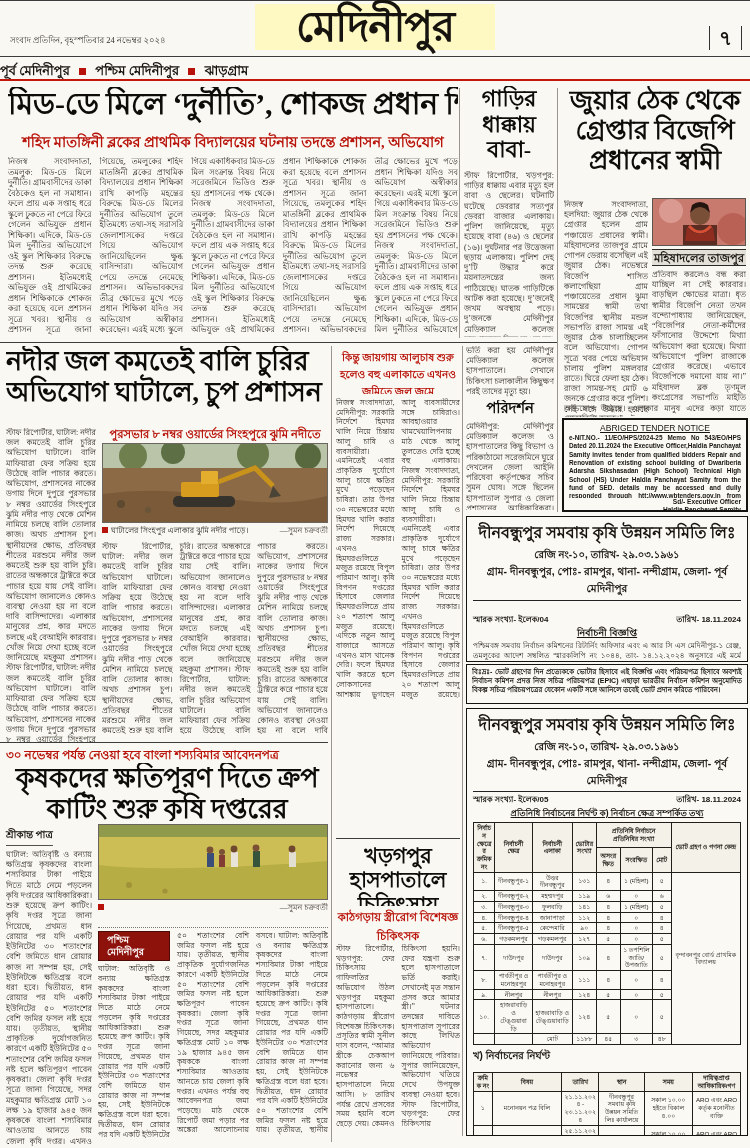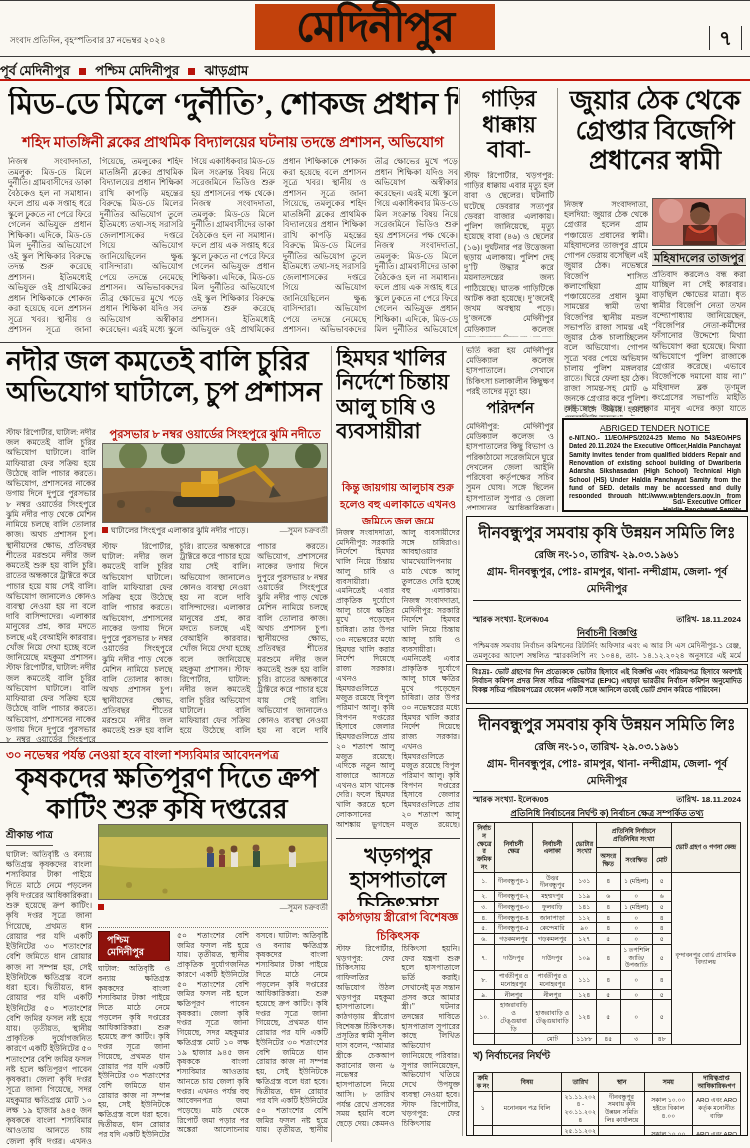--- a/index.html
+++ b/index.html
@@ -36,22 +36,22 @@
   td{border:0.5px solid #221f1a;padding:1px 2px;vertical-align:middle;overflow:hidden;
      font-size:6.2px;line-height:1.25;text-align:center;word-wrap:break-word}
   tbody.thead td{font-weight:bold;background:#f4f1e8}
   svg{display:block}
 </style>
 </head>
 <body>
 
 <div class="rule-h faint" style="left:0;top:8;width:750px"></div>
 <div class="rule-h" style="left:0;top:29;width:750px"></div>
-<div class="abs" style="left:10;top:34px;left:10px;font-size:8.5px;color:#33302a;width:200px">সংবাদ প্রতিদিন, বৃহস্পতিবার 37 নভেম্বর ২০২৪</div>
-<div class="abs" style="left:255px;top:4px;width:240px;text-align:center;background:#c2410c;
+<div class="abs" style="left:10;top:34px;left:10px;font-size:8.5px;color:#33302a;width:200px">সংবাদ প্রতিদিন, বৃহস্পতিবার 24 নভেম্বর ২০২৪</div>
+<div class="abs" style="left:255px;top:4px;width:240px;text-align:center;background:#fef9c3;
      font-size:42px;font-weight:bold;line-height:1.1;letter-spacing:-1px">মেদিনীপুর</div>
 <div class="abs" style="right:8px;top:26px;font-size:20px;font-weight:bold;border-left:1.5px solid #333;
      border-right:1.5px solid #333;padding:0 9px;line-height:1.2">৭</div>
 <div class="rule-h" style="left:0;top:56px;width:750px"></div>
 <div class="abs" style="left:0;top:61px;width:750px;text-align:left;font-size:13px;font-weight:bold">
   <span>পূর্ব মেদিনীপুর</span>
   <span style="display:inline-block;width:7px;height:7px;background:#b8130a;margin:0 6px"></span>
   <span>পশ্চিম মেদিনীপুর</span>
   <span style="display:inline-block;width:7px;height:7px;background:#b8130a;margin:0 6px"></span>
   <span>ঝাড়গ্রাম</span>
@@ -129,21 +129,20 @@
     <span class="credit">—সুমন চক্রবর্তী</span>
   </div>
   <div class="abs" style="left:96px;top:196px;width:226px;height:200px">
     <div class="bodytxt cols3" style="height:200px;font-size:8px">স্টাফ রিপোর্টার, ঘাটাল: নদীর জল কমতেই বালি চুরির অভিযোগ ঘাটালে। বালি মাফিয়ারা ফের সক্রিয় হয়ে উঠেছে বালি পাচার করতে। অভিযোগ, প্রশাসনের নাকের ডগায় দিনে দুপুরে পুরসভার ৮ নম্বর ওয়ার্ডের সিংহপুরে ঝুমি নদীর পাড় থেকে মেশিন নামিয়ে চলছে বালি তোলার কাজ। অথচ প্রশাসন চুপ। স্থানীয়দের ক্ষোভ, প্রতিবছর শীতের মরশুমে নদীর জল কমতেই শুরু হয় বালি চুরি। রাতের অন্ধকারে ট্রাক্টরে করে পাচার হয়ে যায় সেই বালি। অভিযোগ জানালেও কোনও ব্যবস্থা নেওয়া হয় না বলে দাবি বাসিন্দাদের। এলাকার মানুষের প্রশ্ন, কার মদতে চলছে এই বেআইনি কারবার। খোঁজ নিয়ে দেখা হচ্ছে বলে জানিয়েছে মহকুমা প্রশাসন। স্টাফ রিপোর্টার, ঘাটাল: নদীর জল কমতেই বালি চুরির অভিযোগ ঘাটালে। বালি মাফিয়ারা ফের সক্রিয় হয়ে উঠেছে বালি পাচার করতে। অভিযোগ, প্রশাসনের নাকের ডগায় দিনে দুপুরে পুরসভার ৮ নম্বর ওয়ার্ডের সিংহপুরে ঝুমি নদীর পাড় থেকে মেশিন নামিয়ে চলছে বালি তোলার কাজ। অথচ প্রশাসন চুপ। স্থানীয়দের ক্ষোভ, প্রতিবছর শীতের মরশুমে নদীর জল কমতেই শুরু হয় বালি চুরি। রাতের অন্ধকারে ট্রাক্টরে করে পাচার হয়ে যায় সেই বালি। অভিযোগ জানালেও কোনও ব্যবস্থা নেওয়া হয় না বলে দাবি বাসিন্দাদের। এলাকার মানুষের প্রশ্ন, কার মদতে চলছে এই বেআইনি কারবার। খোঁজ নিয়ে দেখা হচ্ছে বলে জানিয়েছে মহকুমা প্রশাসন। স্টাফ রিপোর্টার, ঘাটাল: নদীর জল কমতেই বালি চুরির অভিযোগ ঘাটালে। বালি মাফিয়ারা ফের সক্রিয় হয়ে উঠেছে বালি পাচার করতে। অভিযোগ, প্রশাসনের নাকের ডগায় দিনে দুপুরে পুরসভার ৮ নম্বর ওয়ার্ডের সিংহপুরে ঝুমি নদীর পাড় থেকে মেশিন নামিয়ে চলছে বালি তোলার কাজ। অথচ প্রশাসন চুপ। স্থানীয়দের ক্ষোভ, প্রতিবছর শীতের মরশুমে নদীর জল কমতেই শুরু হয় বালি চুরি। রাতের অন্ধকারে ট্রাক্টরে করে পাচার হয়ে যায় সেই বালি। অভিযোগ জানালেও কোনও ব্যবস্থা নেওয়া হয় না বলে দাবি বাসিন্দাদের। এলাকার মানুষের প্রশ্ন, কার মদতে চলছে এই বেআইনি কারবার। খোঁজ নিয়ে দেখা হচ্ছে বলে জানিয়েছে মহকুমা প্রশাসন।</div>
   </div>
 </section>
 
 <div class="rule-v" style="left:331px;top:346px;height:796px"></div>
 
 <section class="abs" style="left:336px;top:346px;width:124px;height:490px">
-  <div class="hl" style="font-size:21px;height:130px">হিমঘর খালির নির্দেশে চিন্তায় আলু চাষি ও ব্যবসায়ীরা</div>
   <div class="kick" style="font-size:10.5px;text-align:center;height:44px;margin-top:4px">কিন্তু জায়গায় আলুচাষ শুরু হলেও বহু এলাকাতে এখনও জমিতে জল জমে</div>
   <div class="bodytxt cols2" style="margin-top:4px;height:304px;font-size:7.6px">নিজস্ব সংবাদদাতা, মেদিনীপুর: সরকারি নির্দেশে হিমঘর খালি নিয়ে চিন্তায় আলু চাষি ও ব্যবসায়ীরা। এমনিতেই এবার প্রাকৃতিক দুর্যোগে আলু চাষে ক্ষতির মুখে পড়েছেন চাষিরা। তার উপর ৩০ নভেম্বরের মধ্যে হিমঘর খালি করার নির্দেশ দিয়েছে রাজ্য সরকার। এখনও হিমঘরগুলিতে মজুত রয়েছে বিপুল পরিমাণ আলু। কৃষি বিপণন দপ্তরের হিসাবে জেলার হিমঘরগুলিতে প্রায় ২০ শতাংশ আলু মজুত রয়েছে। এদিকে নতুন আলু বাজারে আসতে এখনও মাস খানেক দেরি। ফলে হিমঘর খালি করতে হলে লোকসানের আশঙ্কায় ভুগছেন আলু ব্যবসায়ীদের সঙ্গে চাষিরাও। আবহাওয়ার খামখেয়ালিপনায় মাঠ থেকে আলু তুলতেও দেরি হচ্ছে বহু এলাকায়। নিজস্ব সংবাদদাতা, মেদিনীপুর: সরকারি নির্দেশে হিমঘর খালি নিয়ে চিন্তায় আলু চাষি ও ব্যবসায়ীরা। এমনিতেই এবার প্রাকৃতিক দুর্যোগে আলু চাষে ক্ষতির মুখে পড়েছেন চাষিরা। তার উপর ৩০ নভেম্বরের মধ্যে হিমঘর খালি করার নির্দেশ দিয়েছে রাজ্য সরকার। এখনও হিমঘরগুলিতে মজুত রয়েছে বিপুল পরিমাণ আলু। কৃষি বিপণন দপ্তরের হিসাবে জেলার হিমঘরগুলিতে প্রায় ২০ শতাংশ আলু মজুত রয়েছে। এদিকে নতুন আলু বাজারে আসতে এখনও মাস খানেক দেরি। ফলে হিমঘর খালি করতে হলে লোকসানের আশঙ্কায় ভুগছেন আলু ব্যবসায়ীদের সঙ্গে চাষিরাও। আবহাওয়ার খামখেয়ালিপনায় মাঠ থেকে আলু তুলতেও দেরি হচ্ছে বহু এলাকায়। নিজস্ব সংবাদদাতা, মেদিনীপুর: সরকারি নির্দেশে হিমঘর খালি নিয়ে চিন্তায় আলু চাষি ও ব্যবসায়ীরা। এমনিতেই এবার প্রাকৃতিক দুর্যোগে আলু চাষে ক্ষতির মুখে পড়েছেন চাষিরা। তার উপর ৩০ নভেম্বরের মধ্যে হিমঘর খালি করার নির্দেশ দিয়েছে রাজ্য সরকার। এখনও হিমঘরগুলিতে মজুত রয়েছে বিপুল পরিমাণ আলু। কৃষি বিপণন দপ্তরের হিসাবে জেলার হিমঘরগুলিতে প্রায় ২০ শতাংশ আলু মজুত রয়েছে। এদিকে নতুন আলু বাজারে আসতে এখনও মাস খানেক দেরি। ফলে হিমঘর খালি করতে হলে লোকসানের আশঙ্কায় ভুগছেন আলু ব্যবসায়ীদের সঙ্গে চাষিরাও। আবহাওয়ার খামখেয়ালিপনায় মাঠ থেকে আলু তুলতেও দেরি হচ্ছে বহু এলাকায়।</div>
 </section>
 
 <div class="rule-v" style="left:462px;top:346px;height:790px"></div>
 
 <section class="abs" style="left:466px;top:346px;width:88px;height:166px">
   <div class="bodytxt" style="height:52px;font-size:8px">ভর্তি করা হয় মেদিনীপুর মেডিক্যাল কলেজ হাসপাতালে। সেখানে চিকিৎসা চলাকালীন কিছুক্ষণ পরই তাদের মৃত্যু হয়।</div>
   <div class="hl" style="font-size:15px;text-align:center;height:20px;margin:2px 0">পরিদর্শন</div>
   <div class="bodytxt" style="height:88px;font-size:8px">মেদিনীপুর: মেদিনীপুর মেডিক্যাল কলেজ ও হাসপাতালের কিছু বিভাগ ও পরিকাঠামো সরেজমিনে ঘুরে দেখলেন জেলা আইনি পরিষেবা কর্তৃপক্ষের সচিব সুমন ঘোষ। সঙ্গে ছিলেন হাসপাতাল সুপার ও জেলা প্রশাসনের আধিকারিকরা। রোগী পরিষেবা ও আনুষঙ্গিক ব্যবস্থা নিয়ে খোঁজখবর নেন তাঁরা।</div>

